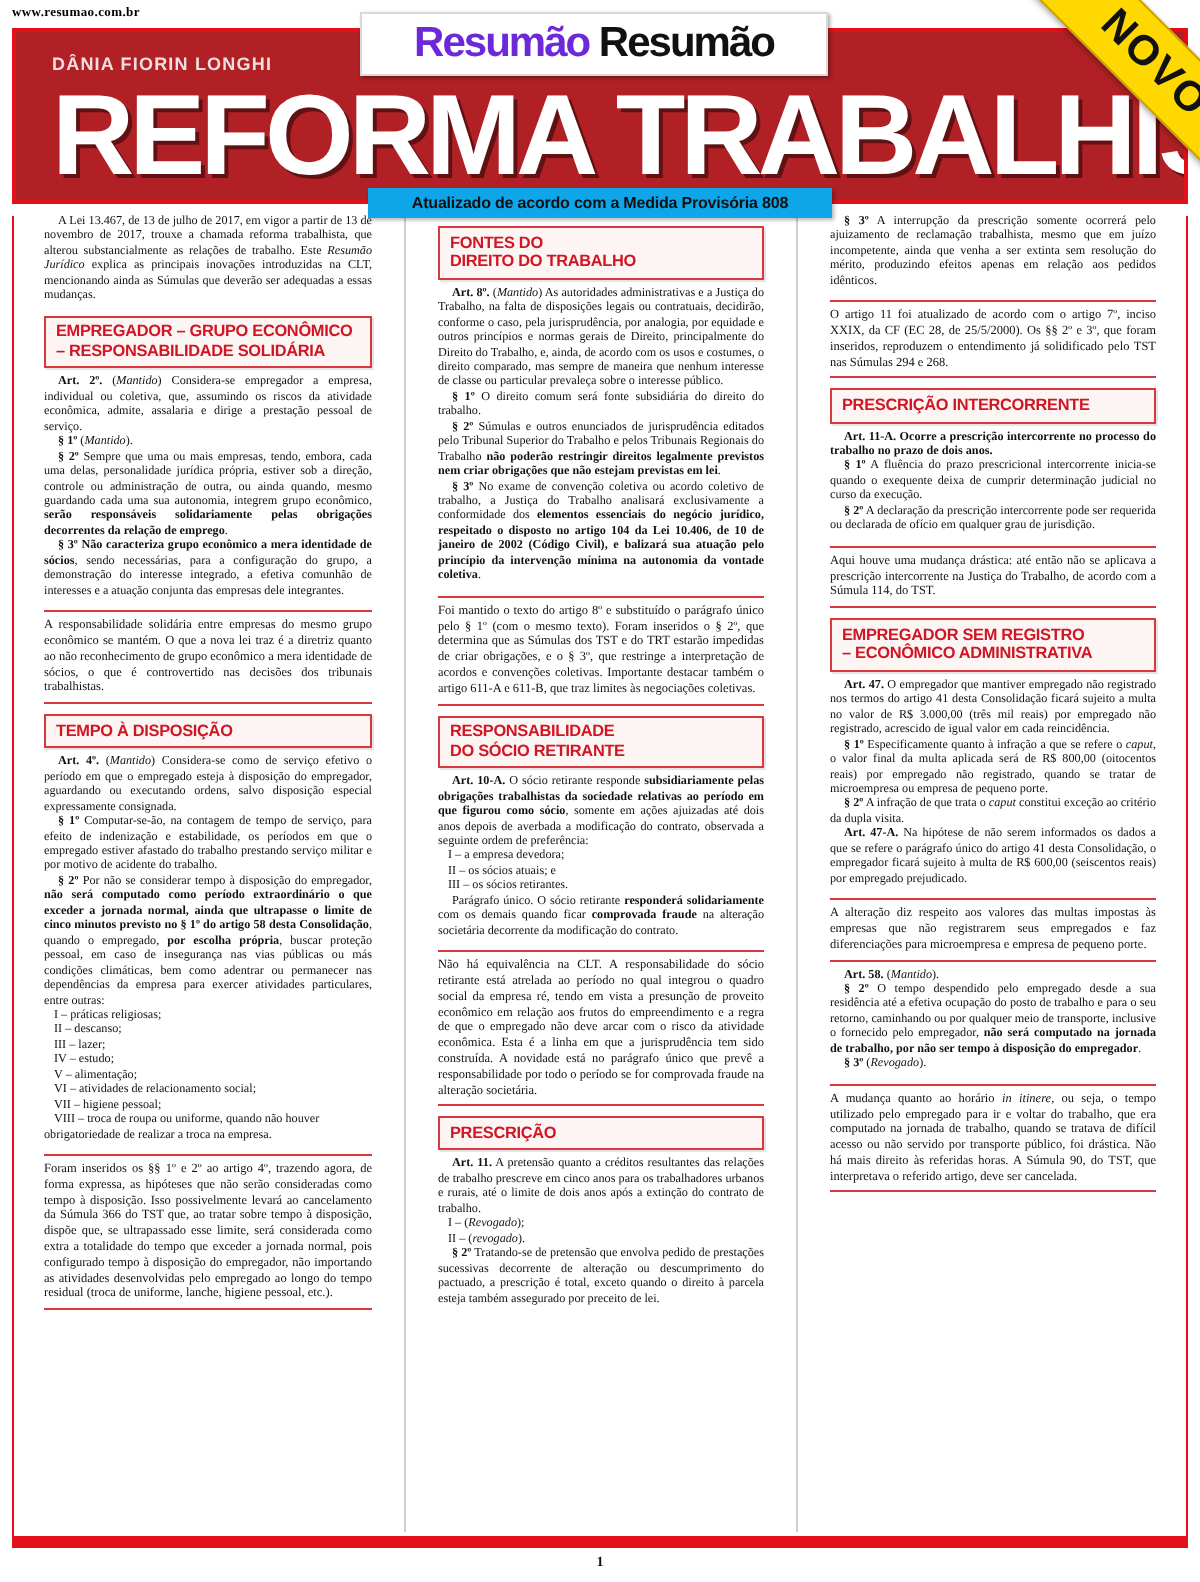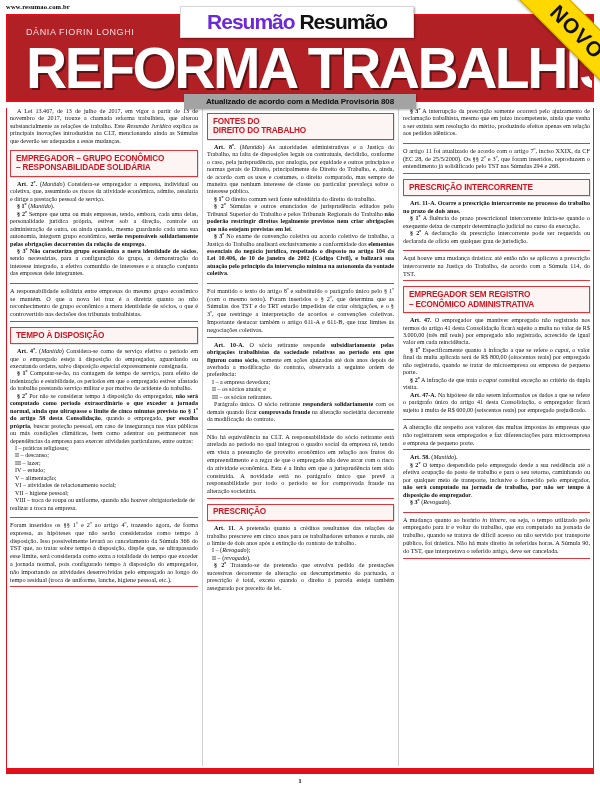--- a/index.html
+++ b/index.html
@@ -24,21 +24,21 @@
     position:absolute;left:6px;top:14px;width:588px;height:88px;
     background:#b02025;
     border:2px solid #e2101b;
     box-sizing:border-box;
     overflow:hidden;
   }
   .header-inner{position:relative;width:100%;height:100%;}
   .author{
     position:absolute;left:18px;top:11px;
     font-family:"Liberation Sans", sans-serif;
-    font-size:9px;color:#f3dede;letter-spacing:.6px;font-weight:400;
+    font-size:9px;color:#f3dede;letter-spacing:.6px;font-weight:700;
   }
   .bigtitle{
     position:absolute;left:18px;top:24px;
     font-family:"Liberation Sans", sans-serif;
     font-weight:bold;
     font-size:57px;
     line-height:57px;
     color:#ffffff;
     letter-spacing:-2.5px;
     text-shadow:2px 2px 0 rgba(0,0,0,.45);
@@ -57,21 +57,21 @@
   .logo-text{
     font-family:"Liberation Sans", sans-serif;
     font-weight:bold;font-size:21px;letter-spacing:-1px;white-space:nowrap;
   }
   .logo-text .r{color:#6d28d9;}
   .logo-text .j{color:#111;}
 
   
   .mp-banner{
     position:absolute;left:184px;top:94px;width:232px;height:15px;
-    background:#a3a3a3;
+    background:#0ea5e9;
     z-index:7;
     display:flex;align-items:center;justify-content:center;
     box-shadow:1px 1px 2px rgba(0,0,0,.3);
   }
   .mp-banner span{
     font-family:"Liberation Sans", sans-serif;
     font-weight:bold;font-size:8px;color:#111;white-space:nowrap;letter-spacing:-.1px;
   }
 
   
@@ -100,21 +100,21 @@
     box-sizing:border-box;
   }
   .cols{
     display:flex;
     height:100%;
     gap:0;
   }
   .col{
     width:196px;
     box-sizing:border-box;
-    padding:0 4px;
+    padding:0 16px;
     position:relative;
   }
   .col + .col{border-left:1px solid #cfcfcf;}
 
   p{
     margin:0;
     font-family:"Liberation Serif", serif;
     font-size:6.1px;
     line-height:7.45px;
     text-align:justify;
@@ -237,20 +237,24 @@
             <span>FONTES DO</span>
             <span>DIREITO DO TRABALHO</span>
           </div>
           <p class="ind"><b>Art. 8º.</b> (<i>Mantido</i>) As autoridades administrativas e a Justiça do Trabalho, na falta de disposições legais ou contratuais, decidirão, conforme o caso, pela jurisprudência, por analogia, por equidade e outros princípios e normas gerais de Direito, principalmente do Direito do Trabalho, e, ainda, de acordo com os usos e costumes, o direito comparado, mas sempre de maneira que nenhum interesse de classe ou particular prevaleça sobre o interesse público.</p>
           <p class="ind"><b>§ 1º</b> O direito comum será fonte subsidiária do direito do trabalho.</p>
           <p class="ind"><b>§ 2º</b> Súmulas e outros enunciados de jurisprudência editados pelo Tribunal Superior do Trabalho e pelos Tribunais Regionais do Trabalho <b>não poderão restringir direitos legalmente previstos nem criar obrigações que não estejam previstas em lei</b>.</p>
           <p class="ind"><b>§ 3º</b> No exame de convenção coletiva ou acordo coletivo de trabalho, a Justiça do Trabalho analisará exclusivamente a conformidade dos <b>elementos essenciais do negócio jurídico, respeitado o disposto no artigo 104 da Lei 10.406, de 10 de janeiro de 2002 (Código Civil), e balizará sua atuação pelo princípio da intervenção mínima na autonomia da vontade coletiva</b>.</p>
           <div class="note">
             <p>Foi mantido o texto do artigo 8º e substituído o parágrafo único pelo § 1º (com o mesmo texto). Foram inseridos o § 2º, que determina que as Súmulas dos TST e do TRT estarão impedidas de criar obrigações, e o § 3º, que restringe a interpretação de acordos e convenções coletivas. Importante destacar também o artigo 611-A e 611-B, que traz limites às negociações coletivas.</p>
           </div>
+          <div class="sect">
+            <span>RESPONSABILIDADE</span>
+            <span>DO SÓCIO RETIRANTE</span>
+          </div>
           <p class="ind"><b>Art. 10-A.</b> O sócio retirante responde <b>subsidiariamente pelas obrigações trabalhistas da sociedade relativas ao período em que figurou como sócio</b>, somente em ações ajuizadas até dois anos depois de averbada a modificação do contrato, observada a seguinte ordem de preferência:</p>
           <p class="item">I – a empresa devedora;</p>
           <p class="item">II – os sócios atuais; e</p>
           <p class="item">III – os sócios retirantes.</p>
           <p class="ind">Parágrafo único. O sócio retirante <b>responderá solidariamente</b> com os demais quando ficar <b>comprovada fraude</b> na alteração societária decorrente da modificação do contrato.</p>
           <div class="note">
             <p>Não há equivalência na CLT. A responsabilidade do sócio retirante está atrelada ao período no qual integrou o quadro social da empresa ré, tendo em vista a presunção de proveito econômico em relação aos frutos do empreendimento e a regra de que o empregado não deve arcar com o risco da atividade econômica. Esta é a linha em que a jurisprudência tem sido construída. A novidade está no parágrafo único que prevê a responsabilidade por todo o período se for comprovada fraude na alteração societária.</p>
           </div>
           <div class="sect">
             <span>PRESCRIÇÃO</span>

